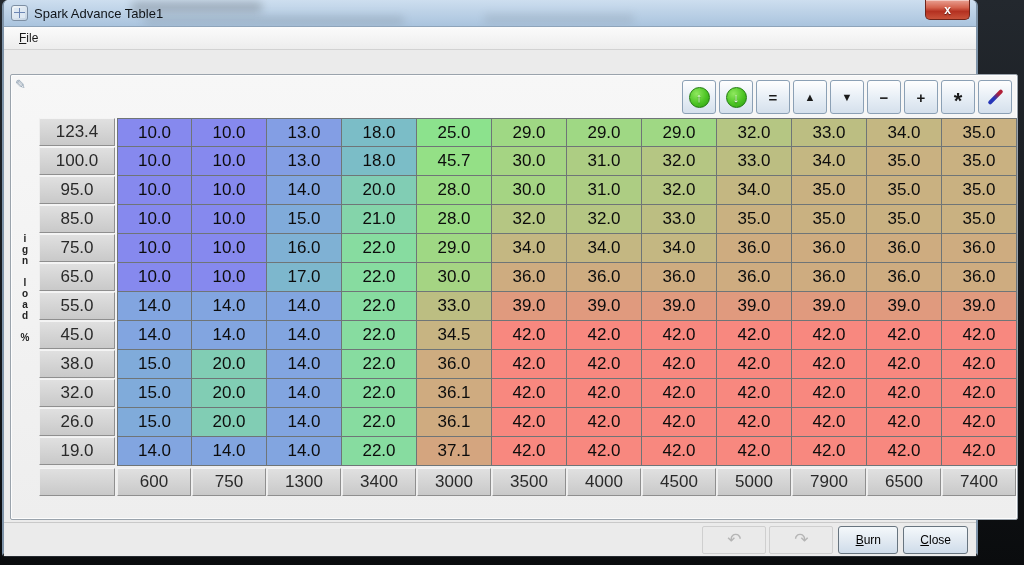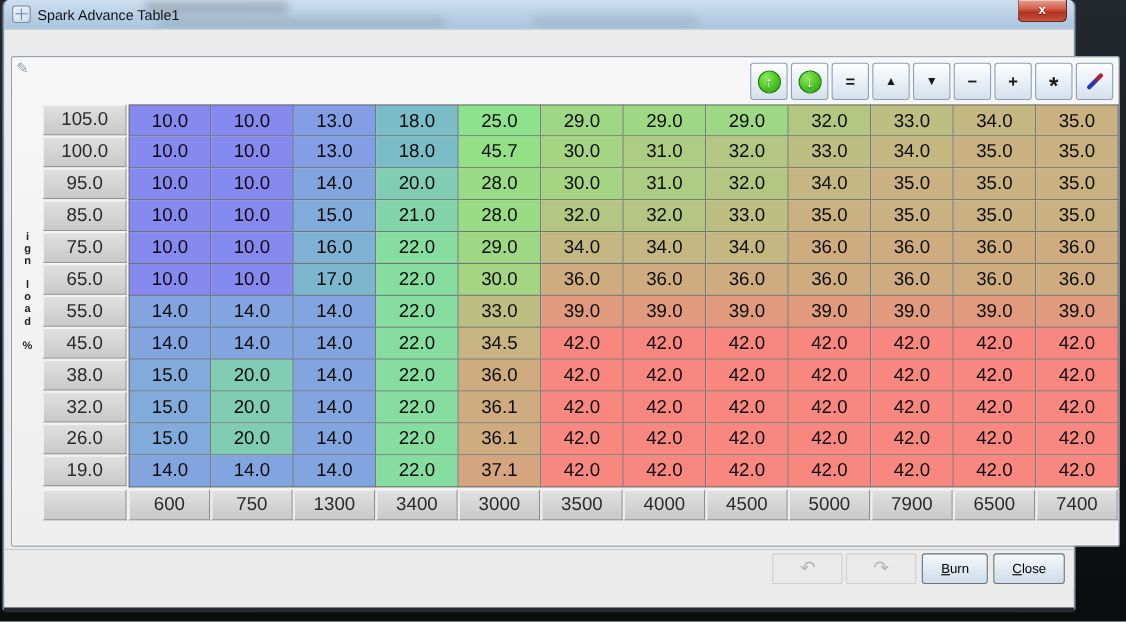--- a/index.html
+++ b/index.html
@@ -146,20 +146,23 @@
     <div class="glass-blur blur1"></div>
     <div class="glass-blur blur2"></div>
     <div class="glass-blur blur3"></div>
     <div class="app-icon"></div>
     <span class="title-text">Spark Advance Table1</span>
     <div class="close-btn">
       <span>x</span>
     </div>
   </div>
 
+  <div class="menubar">
+    <span class="menu-item"><u>F</u>ile</span>
+  </div>
 
   <div class="content">
 
 
     <div class="panel">
       <span class="panel-pencil">✎</span>
       <div class="toolbar" id="toolbar">
           <div class="tbtn">
             <span class="gcircle">↑</span>
           </div>
@@ -192,21 +195,21 @@
 g
 n
 
 l
 o
 a
 d
 
 %</div>
       <div class="grid" id="grid" style="grid-template-columns: 78px repeat(12, 75px);">
-          <div class="hdr yhdr">105.0</div>
+          <div class="hdr yhdr">123.4</div>
           <div class="cell first-col first-row" style="background: rgb(134, 137, 238);">10.0</div>
           <div class="cell first-row" style="background: rgb(134, 137, 238);">10.0</div>
           <div class="cell first-row" style="background: rgb(131, 158, 228);">13.0</div>
           <div class="cell first-row" style="background: rgb(123, 189, 199);">18.0</div>
           <div class="cell first-row" style="background: rgb(140, 226, 141);">25.0</div>
           <div class="cell first-row" style="background: rgb(159, 216, 132);">29.0</div>
           <div class="cell first-row" style="background: rgb(159, 216, 132);">29.0</div>
           <div class="cell first-row" style="background: rgb(159, 216, 132);">29.0</div>
           <div class="cell first-row" style="background: rgb(181, 198, 131);">32.0</div>
           <div class="cell first-row" style="background: rgb(188, 190, 130);">33.0</div>

